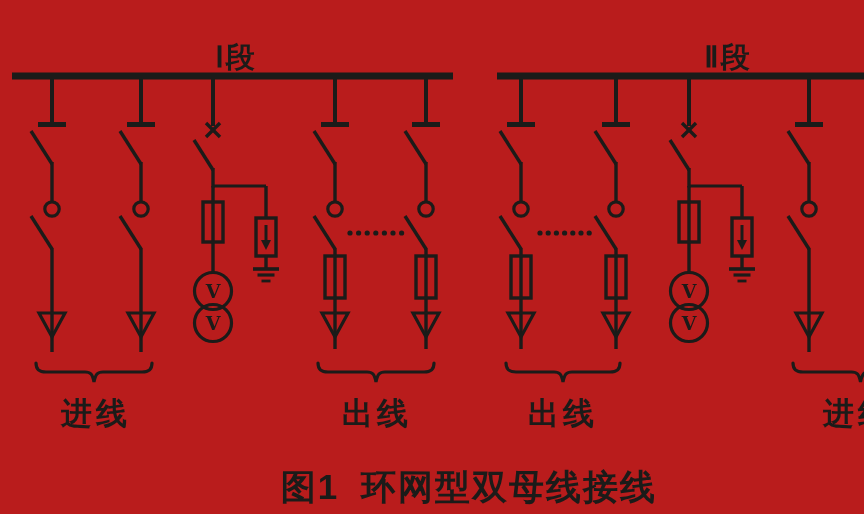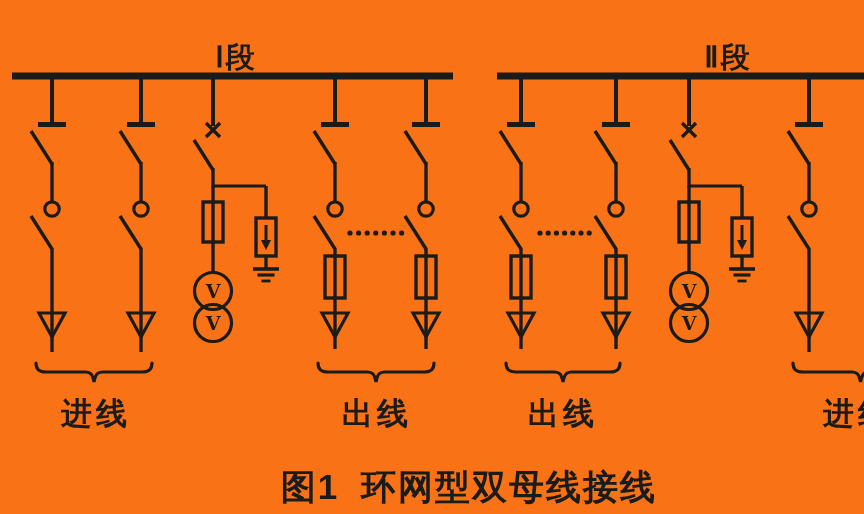--- a/index.html
+++ b/index.html
@@ -6,21 +6,21 @@
   .canvas{position:relative;width:864px;height:514px;overflow:hidden;}
   svg{display:block;}
   .sec-label{font:700 29px "Liberation Sans",sans-serif;letter-spacing:2px;}
   .grp-label{font:700 31px "Liberation Sans",sans-serif;letter-spacing:4px;}
   .caption{font:700 35px "Liberation Sans",sans-serif;letter-spacing:2px;}
   .vt-label{font:700 19px "DejaVu Serif",serif;}
 </style>
 </head>
 <body>
 
-<div class="canvas" style="background: #f97316;">
+<div class="canvas" style="background: #b91c1c;">
   <svg id="diagram-svg" viewBox="0 0 864 514" width="864" height="514">
       <g>
         <line x1="12" y1="76" x2="453" y2="76" stroke="#1b1b19" stroke-width="7"></line>
         <text x="236" y="67" text-anchor="middle" class="sec-label" fill="#1b1b19">Ⅰ段</text>
         <g>
           <line x1="52" y1="73" x2="52" y2="122" stroke="#1b1b19" stroke-width="4"></line>
           <line x1="38" y1="124.5" x2="66" y2="124.5" stroke="#1b1b19" stroke-width="5"></line>
           <line x1="31" y1="131" x2="52" y2="164" stroke="#1b1b19" stroke-width="3.4"></line>
           <line x1="52" y1="162" x2="52" y2="202" stroke="#1b1b19" stroke-width="3.4"></line>
           <circle cx="52" cy="209" r="7.2" fill="none" stroke="#1b1b19" stroke-width="3.2"></circle>

